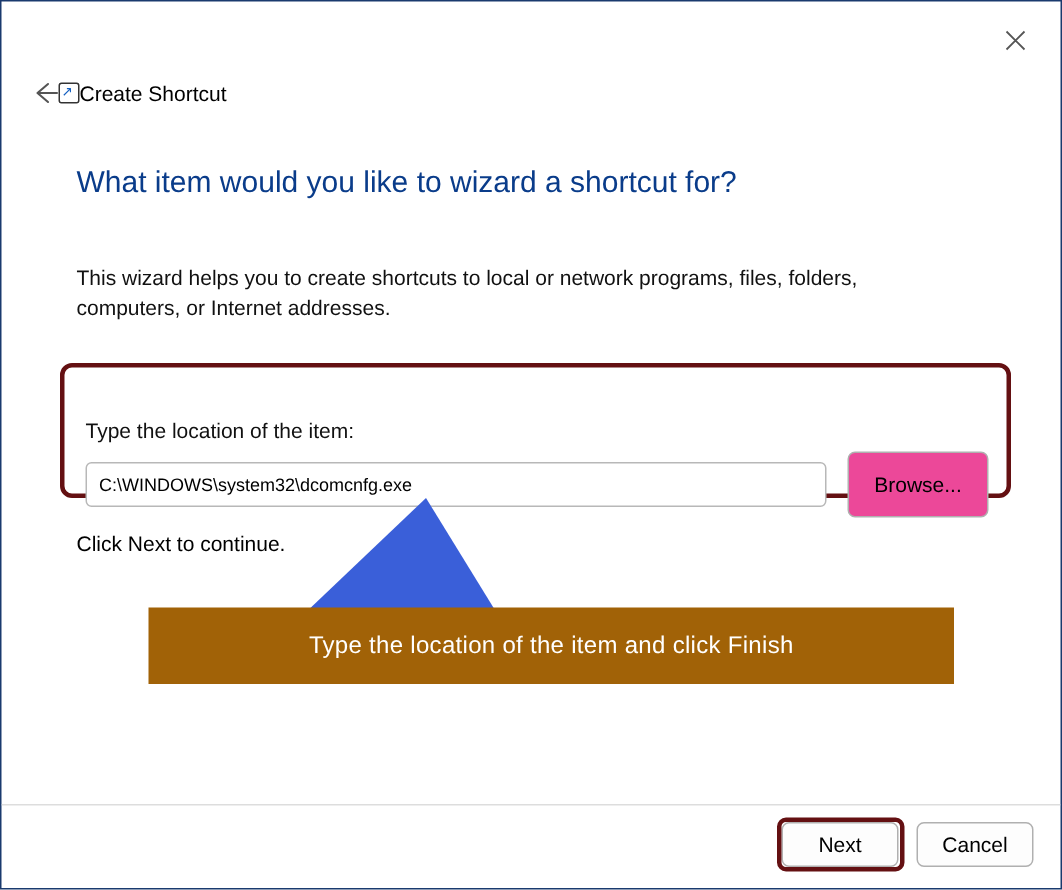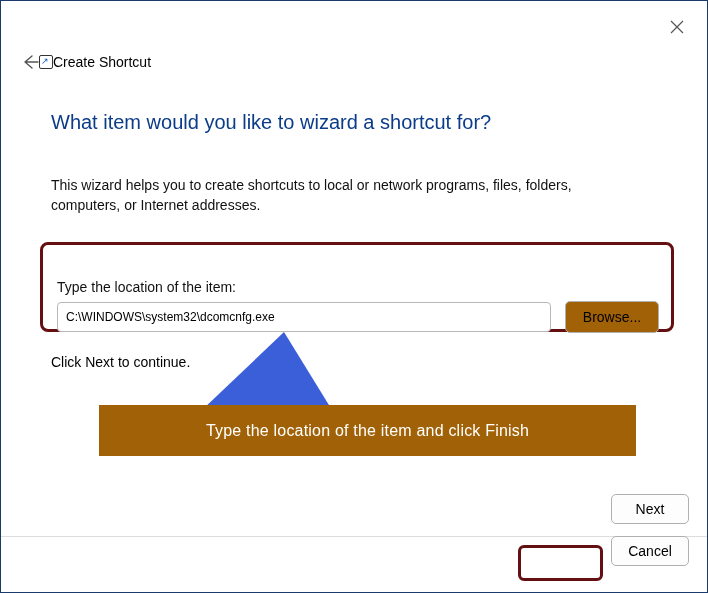--- a/index.html
+++ b/index.html
@@ -98,24 +98,24 @@
     border: 1px solid #b8b8b8;
     border-radius: 4px;
     padding: 0 8px;
     font-size: 12px;
     font-family: inherit;
     color: #000;
     background: #fff;
   }
   .browse-btn {
     width: 94px;
-    height: 32px;
+    height: 44px;
     border: 1px solid #b0b0b0;
     border-radius: 5px;
-    background: #a16207;
+    background: #ec4899;
     font-size: 14px;
     font-family: inherit;
     cursor: pointer;
   }
   .continue-text {
     position: absolute;
     top: 353px;
     left: 50px;
     font-size: 14px;
   }
@@ -142,25 +142,24 @@
     letter-spacing: .2px;
   }
   .footer-sep {
     position: absolute;
     left: 0; right: 0;
     bottom: 55px;
     border-top: 1px solid #ddd;
   }
   .footer-buttons {
     position: absolute;
-    bottom: 26px;
+    bottom: 14px;
     right: 18px;
     display: flex;
     gap: 12px;
-    flex-direction: column;
   }
   .footer-btn {
     width: 78px;
     height: 30px;
     border: 1px solid #b0b0b0;
     border-radius: 5px;
     background: #fdfdfd;
     font-size: 14px;
     font-family: inherit;
     cursor: pointer;

